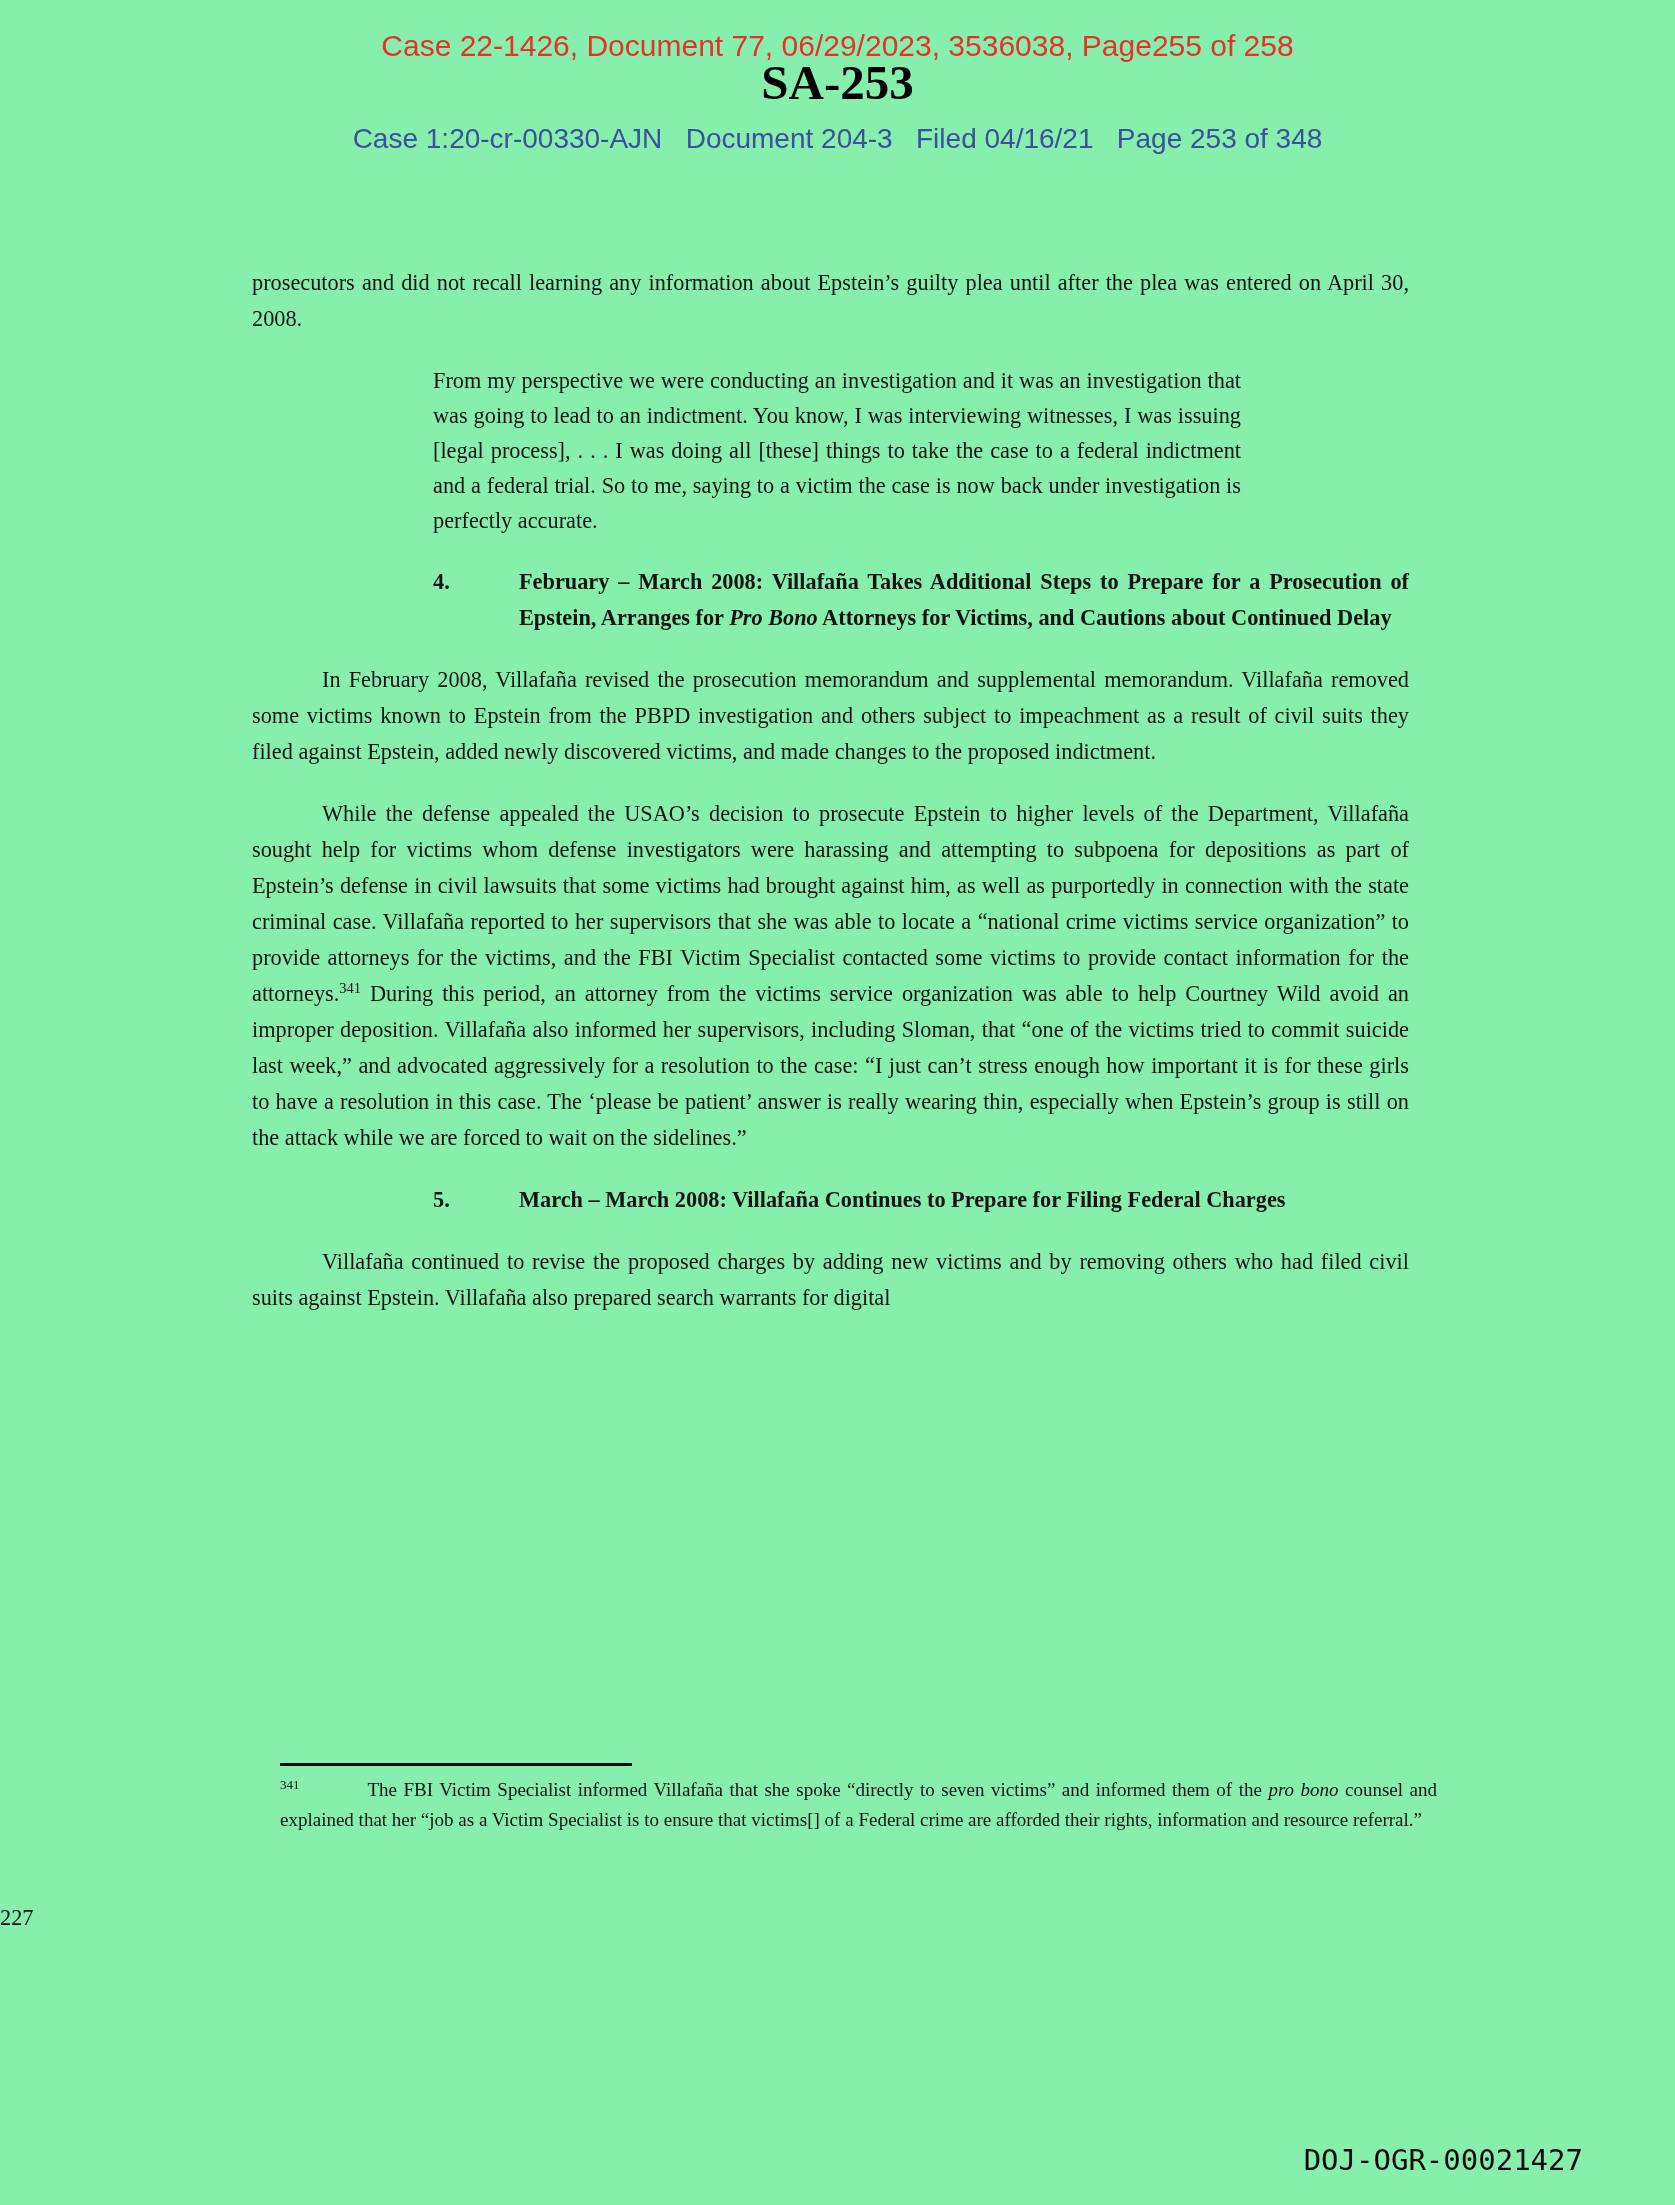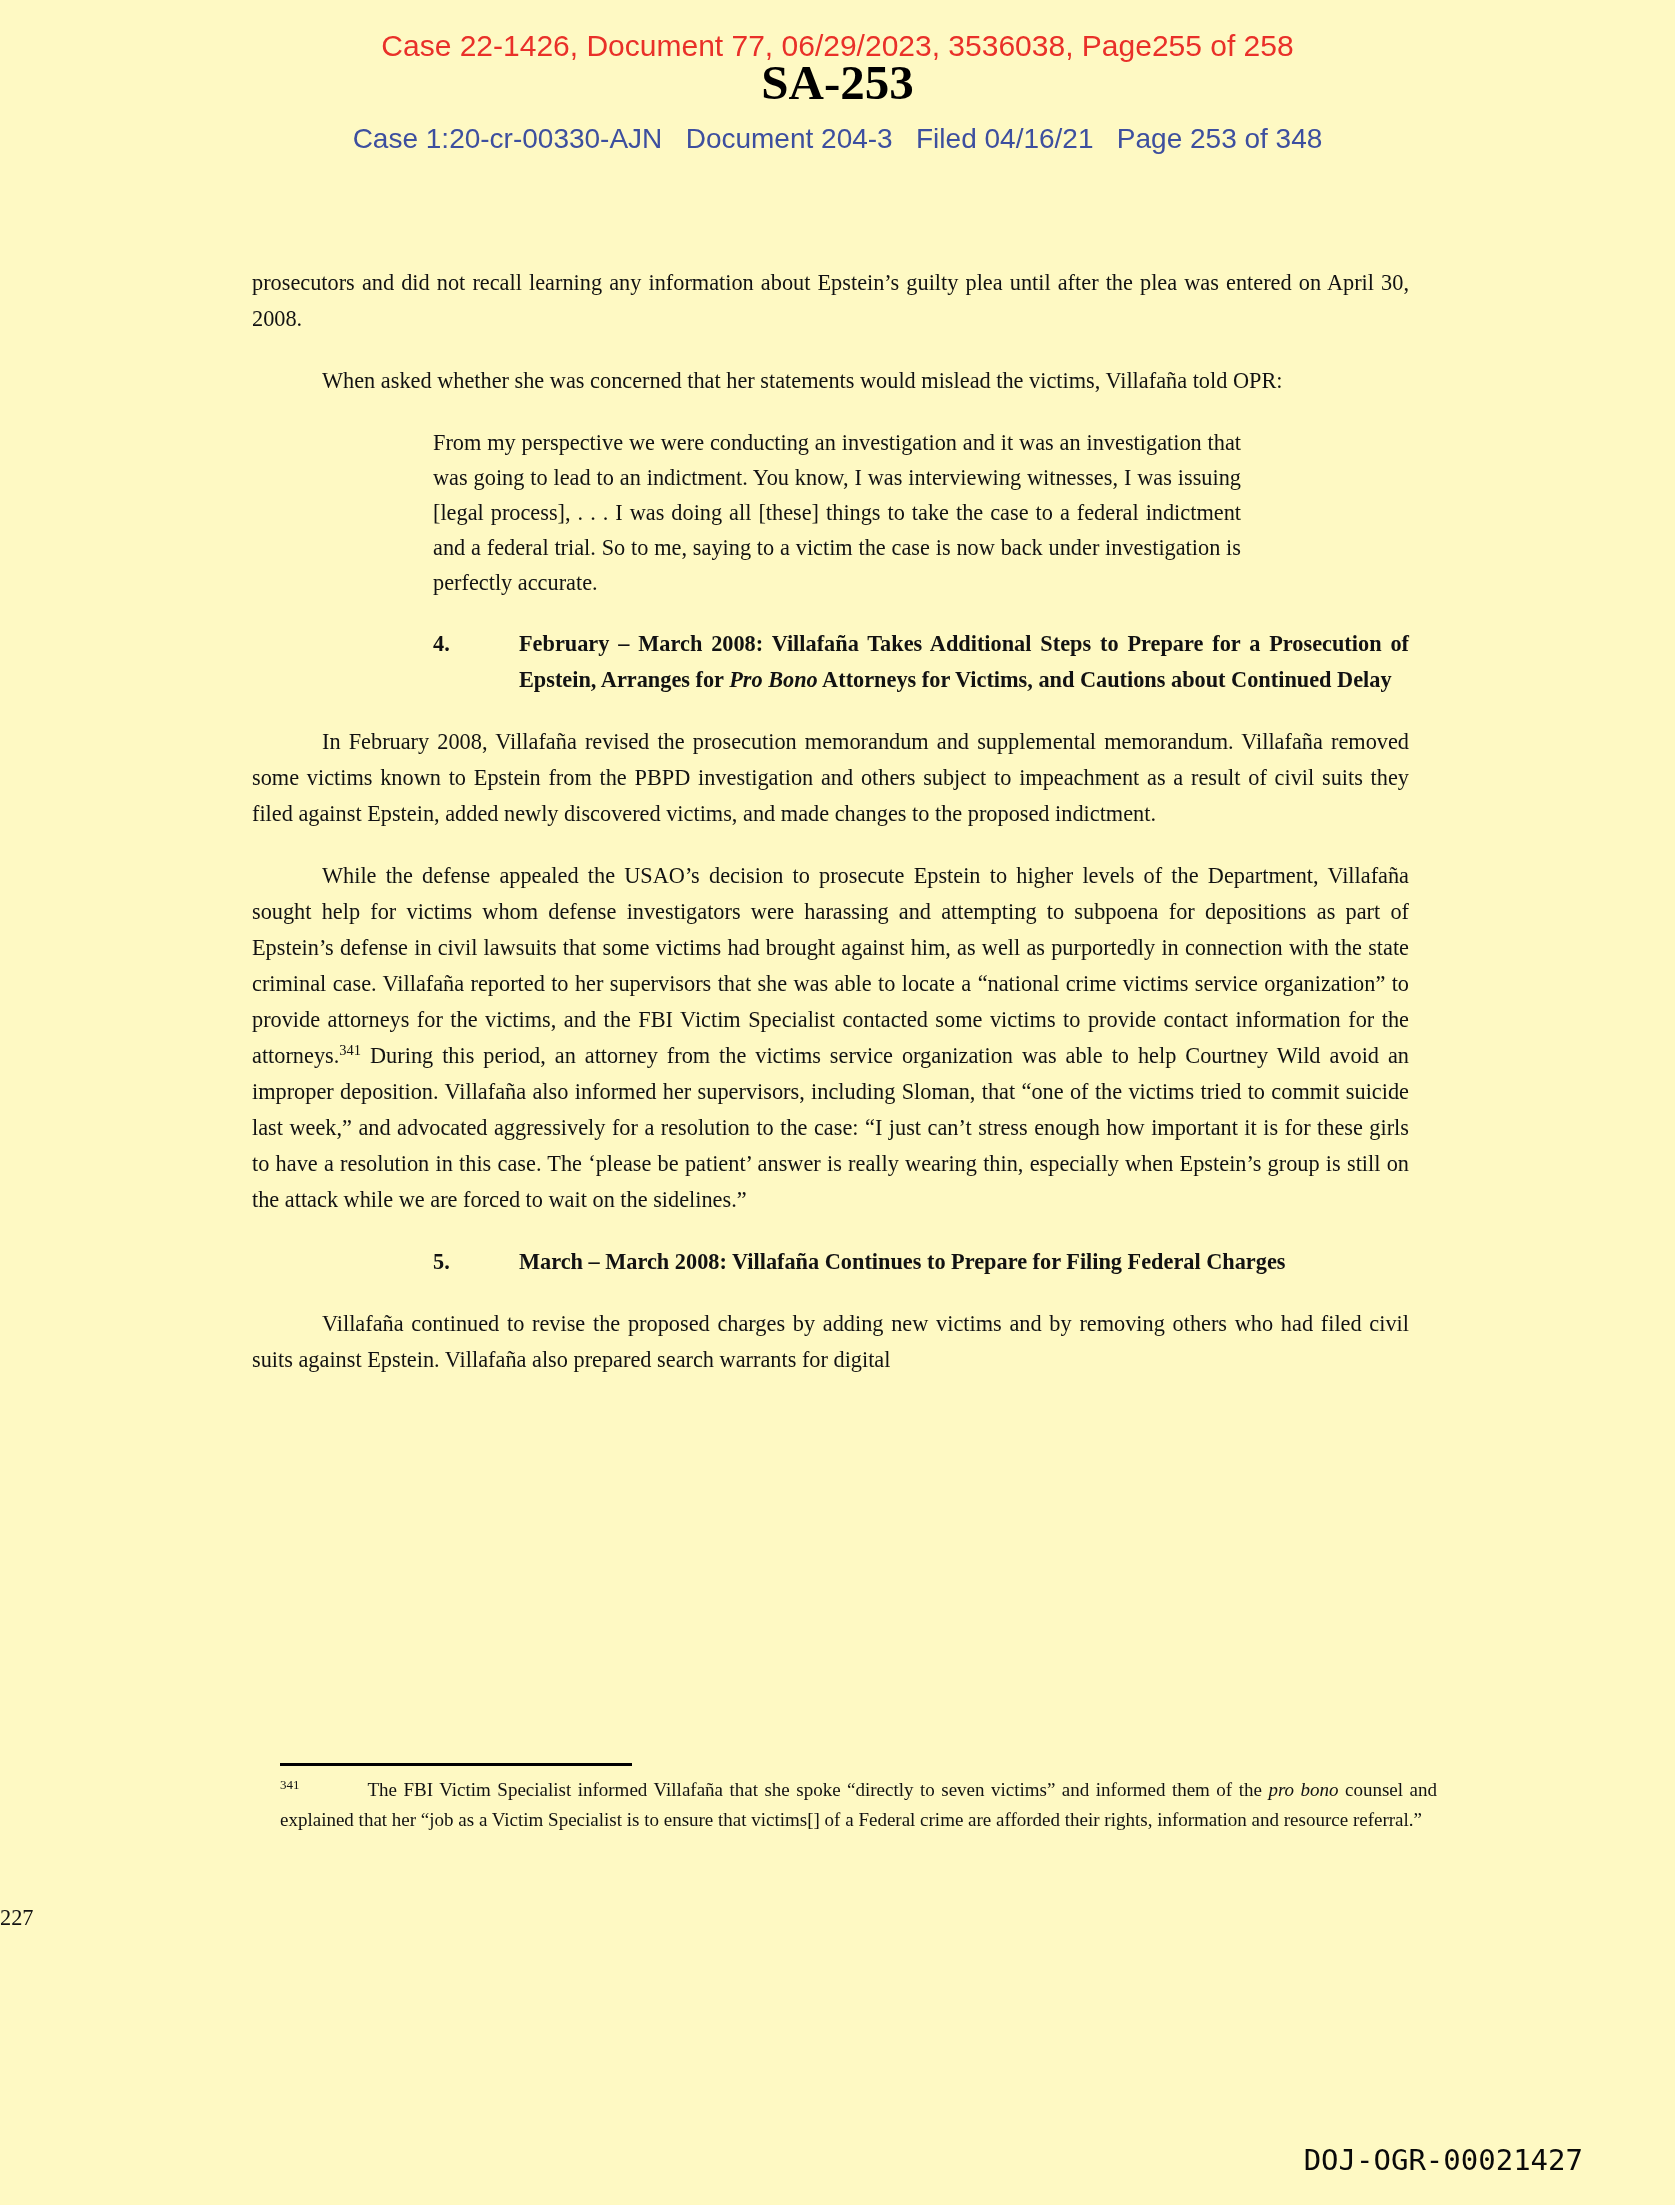--- a/index.html
+++ b/index.html
@@ -1,19 +1,19 @@
 <!DOCTYPE html>
 <html style="font-size:10.5px"><head>
 <meta charset="utf-8">
 <style>
   html,body{margin:0;padding:0;background:#e8e8e8;}
   .page{
     position:relative;
     width:1675px;height:2205px;
-    background:#fef9c3;
+    background:#86efac;
     overflow:hidden;
     font-family:"Liberation Serif", serif;
     color:#121212;
   }
   
   .appeal-line{
     position:absolute;top:30px;left:0;width:100%;
     text-align:center;
     font-family:"Liberation Sans", sans-serif;
     font-size:30px;line-height:32px;
@@ -100,21 +100,20 @@
   <div class="appeal-line">Case 22-1426, Document 77, 06/29/2023, 3536038, Page255 of 258</div>
 
   <div class="sa-label">SA-253</div>
 
   <div class="district-line">Case 1:20-cr-00330-AJN   Document 204-3   Filed 04/16/21   Page 253 of 348</div>
 
   <main class="body-text">
 
     <p class="noindent">prosecutors and did not recall learning any information about Epstein’s guilty plea until after the plea was entered on April 30, 2008.</p>
 
-    <p class="indent">When asked whether she was concerned that her statements would mislead the victims, Villafaña told OPR:</p>
 
     <div class="blockquote">From my perspective we were conducting an investigation and it was an investigation that was going to lead to an indictment.  You know, I was interviewing witnesses, I was issuing [legal process], . . .  I was doing all [these] things to take the case to a federal indictment and a federal trial.  So to me, saying to a victim the case is now back under investigation is perfectly accurate.</div>
 
     <div class="heading">
       <span class="h-num">4.</span>
       <span class="h-text"><span>February – March 2008:  Villafaña Takes Additional Steps to Prepare for a Prosecution of Epstein, Arranges for </span><em>Pro Bono</em><span> Attorneys for Victims, and Cautions about Continued Delay</span></span>
     </div>
 
     <p class="indent">In February 2008, Villafaña revised the prosecution memorandum and supplemental memorandum.  Villafaña removed some victims known to Epstein from the PBPD investigation and others subject to impeachment as a result of civil suits they filed against Epstein, added newly discovered victims, and made changes to the proposed indictment.</p>
 

